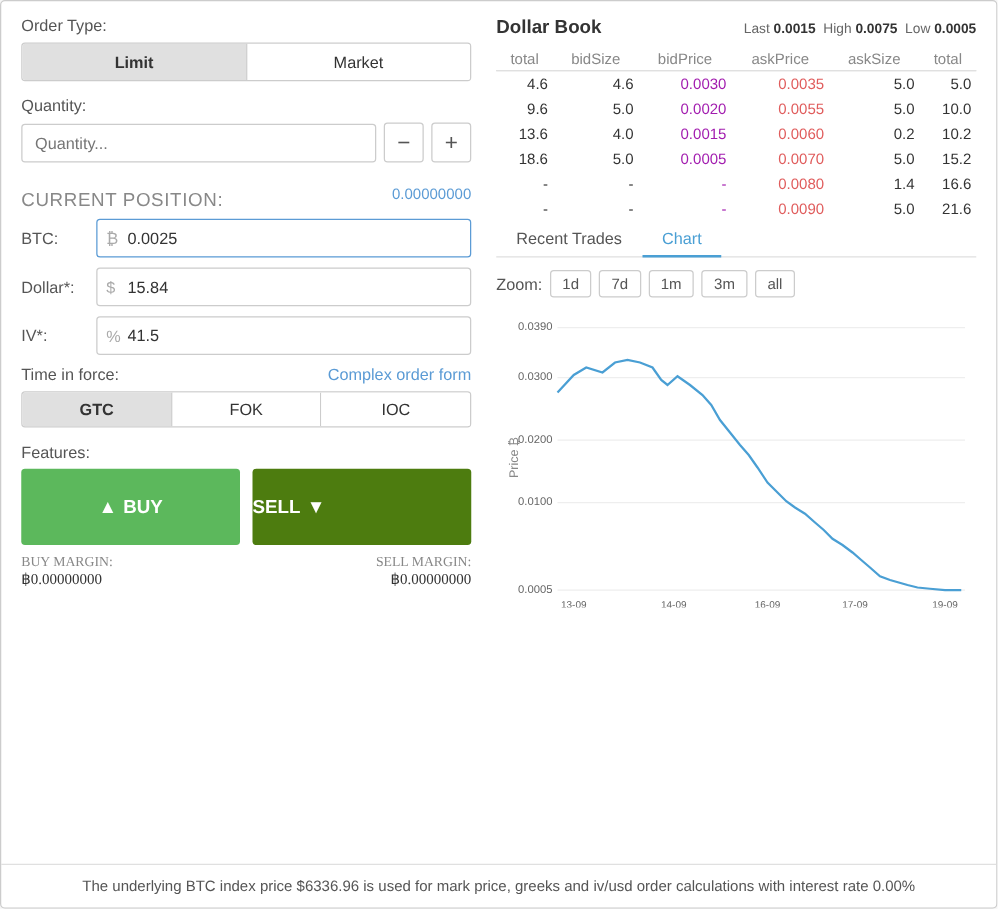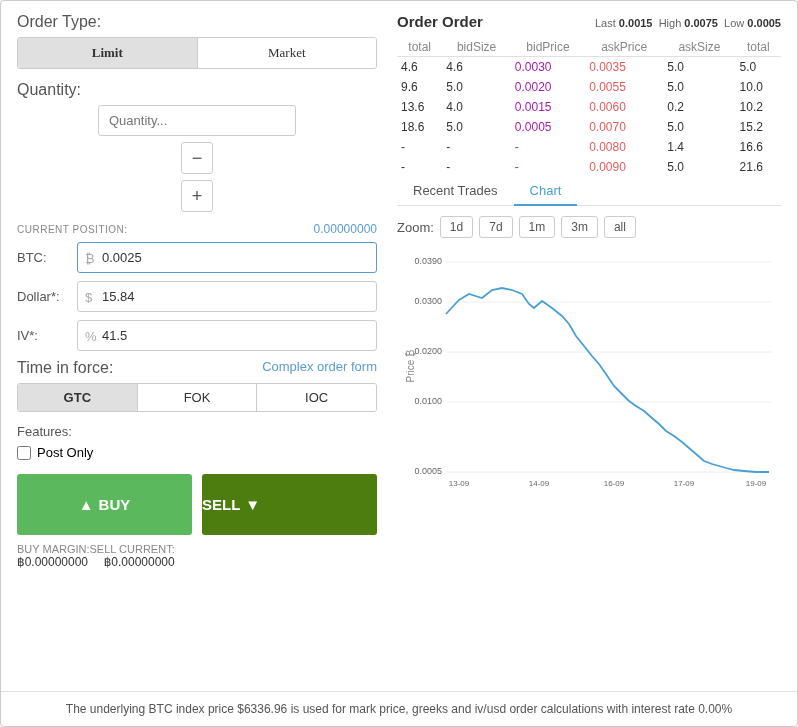--- a/index.html
+++ b/index.html
@@ -55,53 +55,51 @@
     }
     .left-panel {
       width: 360px;
       flex-shrink: 0;
     }
     .right-panel {
       flex: 1;
     }
     .section-label {
       color: #555;
-      font-size: 16px;
+      font-size: 13px;
       margin-bottom: 6px;
     }
     .btn-group {
       display: flex;
       border: 1px solid #ccc;
       border-radius: 3px;
       overflow: hidden;
       margin-bottom: 12px;
     }
     .btn-group button {
       flex: 1;
       padding: 7px 0;
       border: none;
       background: #fff;
       cursor: pointer;
       font-size: 13px;
       color: #333;
-      font-family: Liberation Serif, serif;
     }
     .btn-group button.active {
       background: #e0e0e0;
       font-weight: bold;
     }
     .btn-group button:not(:last-child) {
       border-right: 1px solid #ccc;
     }
     .quantity-row {
       display: flex;
       align-items: center;
       gap: 6px;
       margin-bottom: 10px;
-      flex-direction: column;
     }
     .quantity-row input {
       flex: 1;
       padding: 7px 10px;
       border: 1px solid #ccc;
       border-radius: 3px;
       font-size: 13px;
       color: #aaa;
     }
     .qty-btn {
@@ -117,24 +115,25 @@
       justify-content: center;
       color: #555;
     }
     .current-position {
       display: flex;
       justify-content: space-between;
       align-items: center;
       margin-bottom: 6px;
     }
     .current-position .label {
-      font-size: 10px;
+      font-size: 15px;
       color: #888;
       letter-spacing: 0.5px;
       text-transform: uppercase;
+      margin-top: 12px;
     }
     .current-position .value {
       font-size: 12px;
       color: #5b9bd5;
     }
     .input-row {
       display: flex;
       align-items: center;
       margin-bottom: 8px;
     }
@@ -224,20 +223,22 @@
       font-size: 15px;
       font-weight: bold;
       cursor: pointer;
       display: flex;
       align-items: center;
       justify-content: flex-start;
       gap: 5px;
     }
     .margin-row {
       display: flex;
+      justify-content: space-between;
+      font-family: Liberation Serif, serif;
     }
     .margin-item {
       font-size: 11px;
       color: #888;
     }
     .margin-item .margin-val {
       color: #333;
       font-size: 12px;
     }
     
@@ -266,21 +267,21 @@
       font-size: 12px;
     }
     table.book-table th {
       color: #888;
       font-weight: normal;
       text-align: center;
       padding: 2px 4px;
       border-bottom: 1px solid #e0e0e0;
     }
     table.book-table td {
-      text-align: left;
+      text-align: right;
       padding: 3px 4px;
       color: #333;
     }
     table.book-table td.bid-price { color: #a21caf; }
     table.book-table td.ask-price { color: #e05c5c; }
     .tabs-row {
       display: flex;
       border-bottom: 1px solid #e0e0e0;
       margin-bottom: 10px;
     }
@@ -407,51 +408,47 @@
         <span class="section-label" style="margin-bottom:0">Time in force:</span>
         <a class="complex-order-link">Complex order form</a>
       </div>
       <div class="tif-btns" style="margin-bottom:12px">
         <button class="active">GTC</button>
         <button>FOK</button>
         <button>IOC</button>
       </div>
 
       <div class="features-label">Features:</div>
-      <div class="checkbox-row">
-        <input type="checkbox" style="">
-        <span>Post Only</span>
-      </div>
 
       <div class="action-row">
         <button class="buy-btn">
           <span>▲</span>
           <span>BUY</span>
         </button>
         <button class="sell-btn">
           <span>SELL</span>
           <span>▼</span>
         </button>
       </div>
 
       <div class="margin-row">
         <div class="margin-item">
           <div>BUY MARGIN:</div>
           <div class="margin-val">฿0.00000000</div>
         </div>
         <div class="margin-item" style="text-align:right">
-          <div>SELL CURRENT:</div>
+          <div>SELL MARGIN:</div>
           <div class="margin-val">฿0.00000000</div>
         </div>
       </div>
     </div>
 
     <div class="right-panel">
       <div class="order-book-header">
-        <span class="order-book-title">Order Order</span>
+        <span class="order-book-title">Dollar Book</span>
         <span class="order-book-stats">
           <span>Last</span> <span class="stat-val">0.0015</span>
           &nbsp;<span>High</span> <span class="stat-val">0.0075</span>
           &nbsp;<span>Low</span> <span class="stat-val">0.0005</span>
         </span>
       </div>
 
       <table class="book-table">
         <thead>
           <tr>

